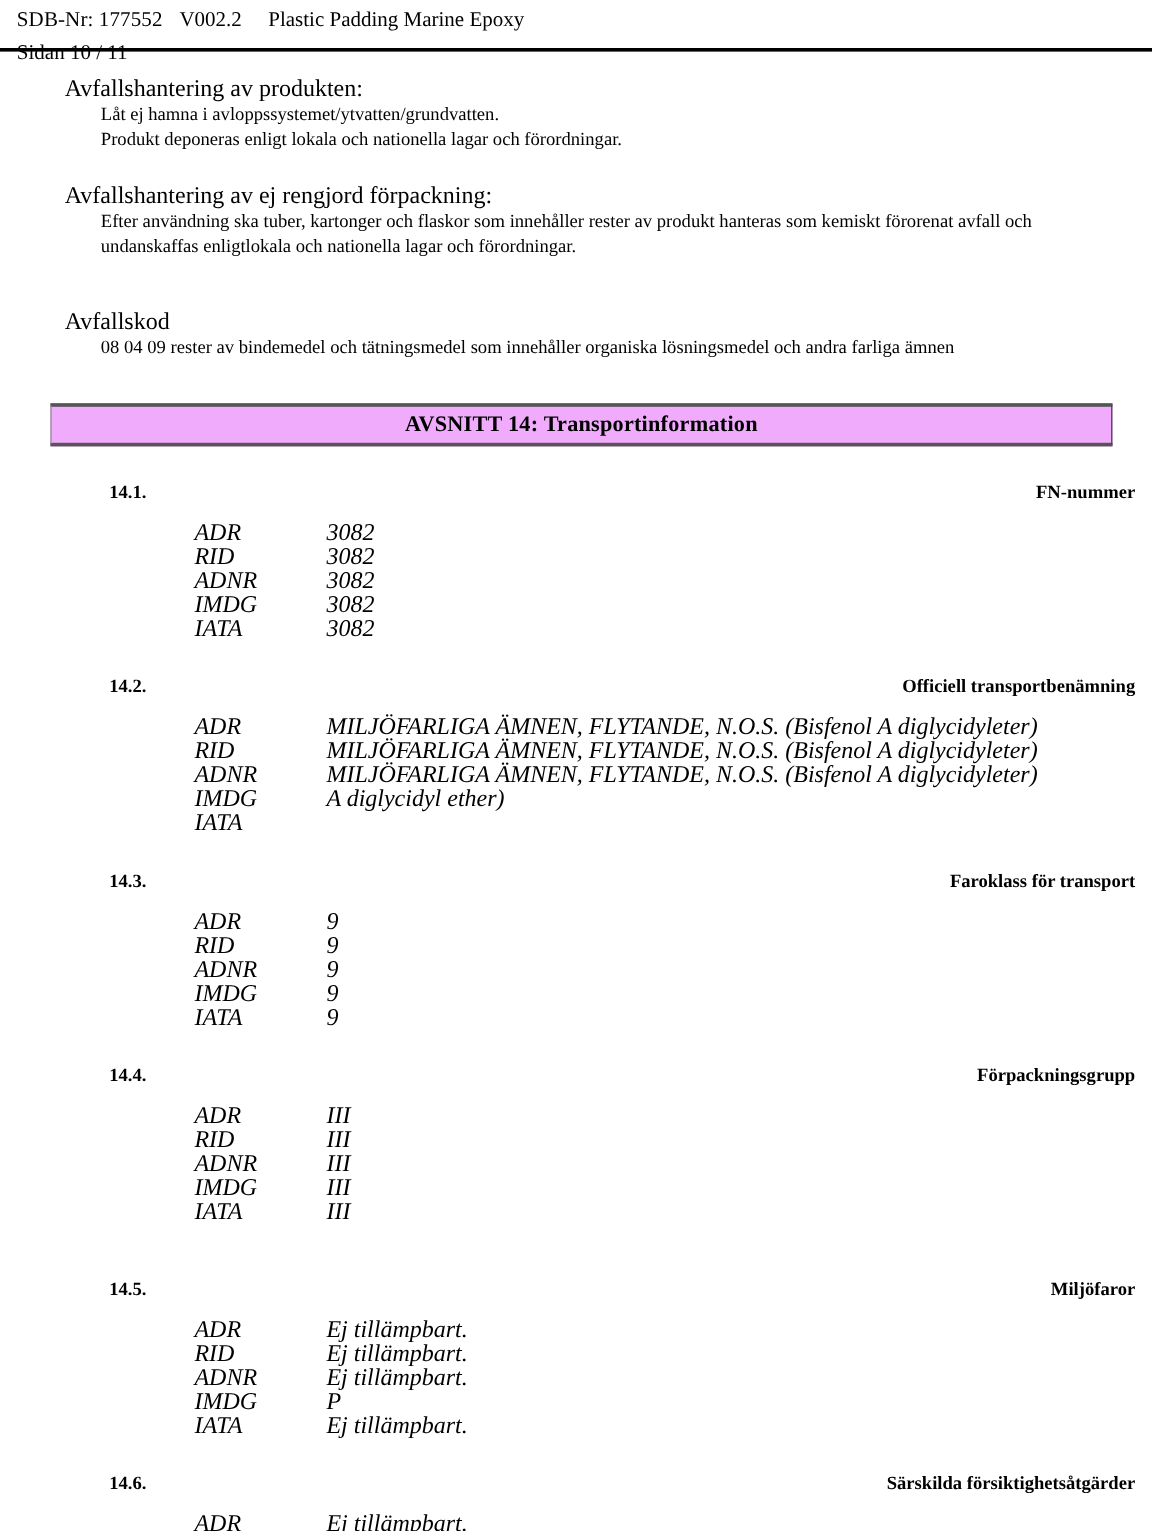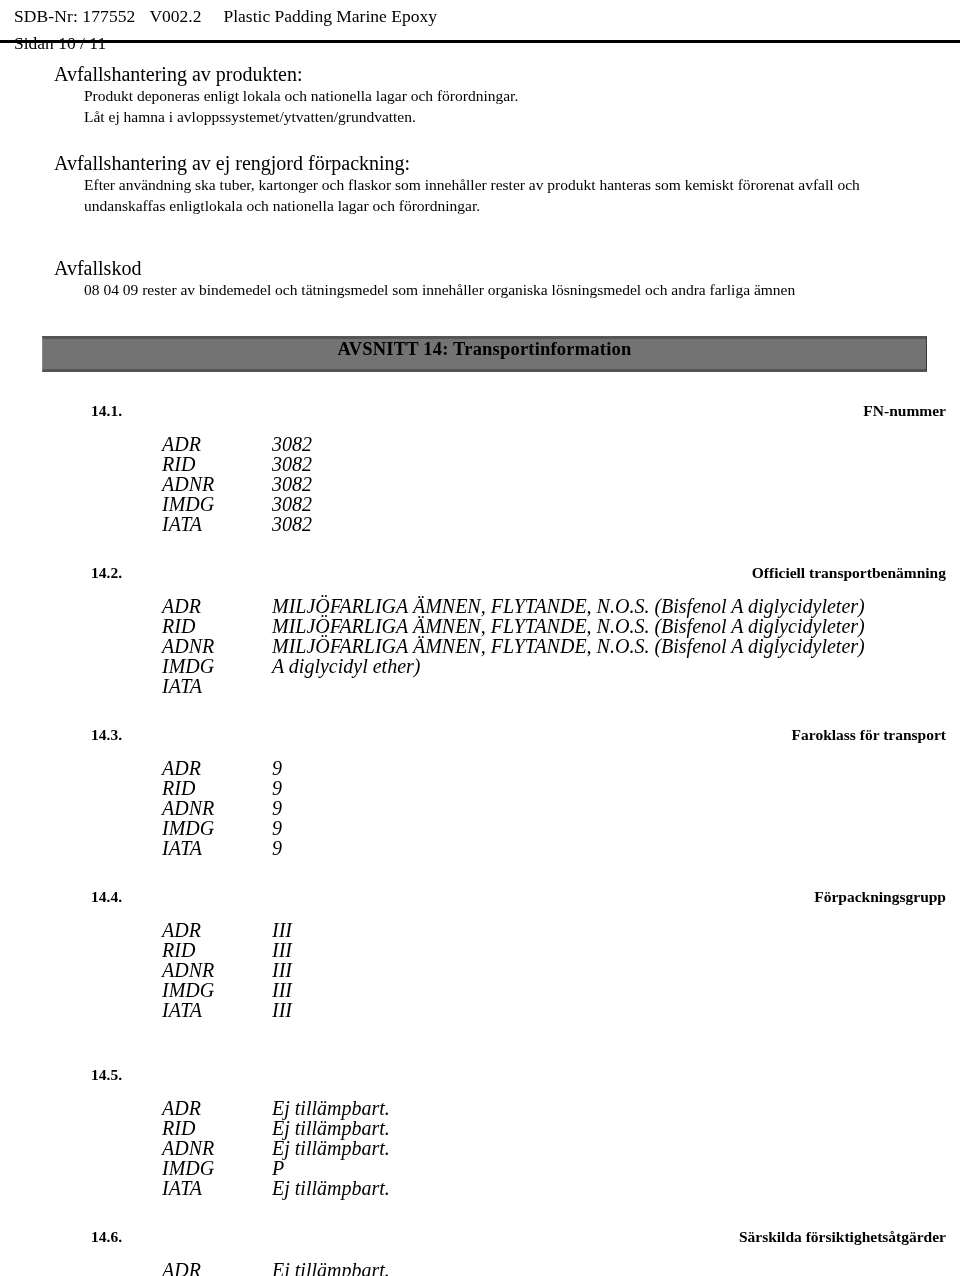--- a/index.html
+++ b/index.html
@@ -67,27 +67,28 @@
     margin-left: 70px;
   }
 
   .gap-block { height: 20px; }
 
   
   .section-banner {
     margin-top: 36px;
     margin-left: 28px;
     margin-right: 19px;
-    background: #737373;
+    background: #f0abfc;
     border-top: 3px solid #555555;
     border-bottom: 3px solid #555555;
     border-left: 1px solid #8a8a8a;
     border-right: 1px solid #3a3a3a;
     height: 30px;
     display: flex;
+    align-items: center;
     justify-content: center;
   }
   .section-banner .banner-text {
     font-size: 18.5px;
     font-weight: bold;
     letter-spacing: 0.2px;
   }
 
   
   .subsection { margin-top: 30px; }
@@ -135,22 +136,22 @@
     <span class="sdb-nr">SDB-Nr: 177552</span><span class="version">V002.2</span><span class="prod-name">Plastic Padding Marine Epoxy</span>
   </div>
   <div class="hdr-right">Sidan 10 / 11</div>
 </div>
 <div class="header-rule"></div>
 
 <div class="content">
 
   <div class="para-block">
     <div class="para-title">Avfallshantering av produkten:</div>
+    <div class="para-line">Låt ej hamna i avloppssystemet/ytvatten/grundvatten.</div>
     <div class="para-line">Produkt deponeras enligt lokala och nationella lagar och förordningar.</div>
-    <div class="para-line">Låt ej hamna i avloppssystemet/ytvatten/grundvatten.</div>
   </div>
 
   <div class="gap-block"></div>
 
   <div class="para-block" style="margin-top:6px;">
     <div class="para-title">Avfallshantering av ej rengjord förpackning:</div>
     <div class="para-line">Efter användning ska tuber, kartonger och flaskor som innehåller rester av produkt hanteras som kemiskt förorenat avfall och</div>
     <div class="para-line">undanskaffas enligtlokala och nationella lagar och förordningar.</div>
   </div>
 
@@ -278,20 +279,21 @@
       <div class="row">
         <span class="rkey">IATA</span>
         <span class="rval">III</span>
       </div>
     </div>
   </div>
 
   <div class="subsection" style="margin-top:46px;">
     <div class="sub-head">
       <span class="sub-num">14.5.</span>
+      <span class="sub-title">Miljöfaror</span>
     </div>
     <div class="rows">
       <div class="row">
         <span class="rkey">ADR</span>
         <span class="rval">Ej tillämpbart.</span>
       </div>
       <div class="row">
         <span class="rkey">RID</span>
         <span class="rval">Ej tillämpbart.</span>
       </div>

